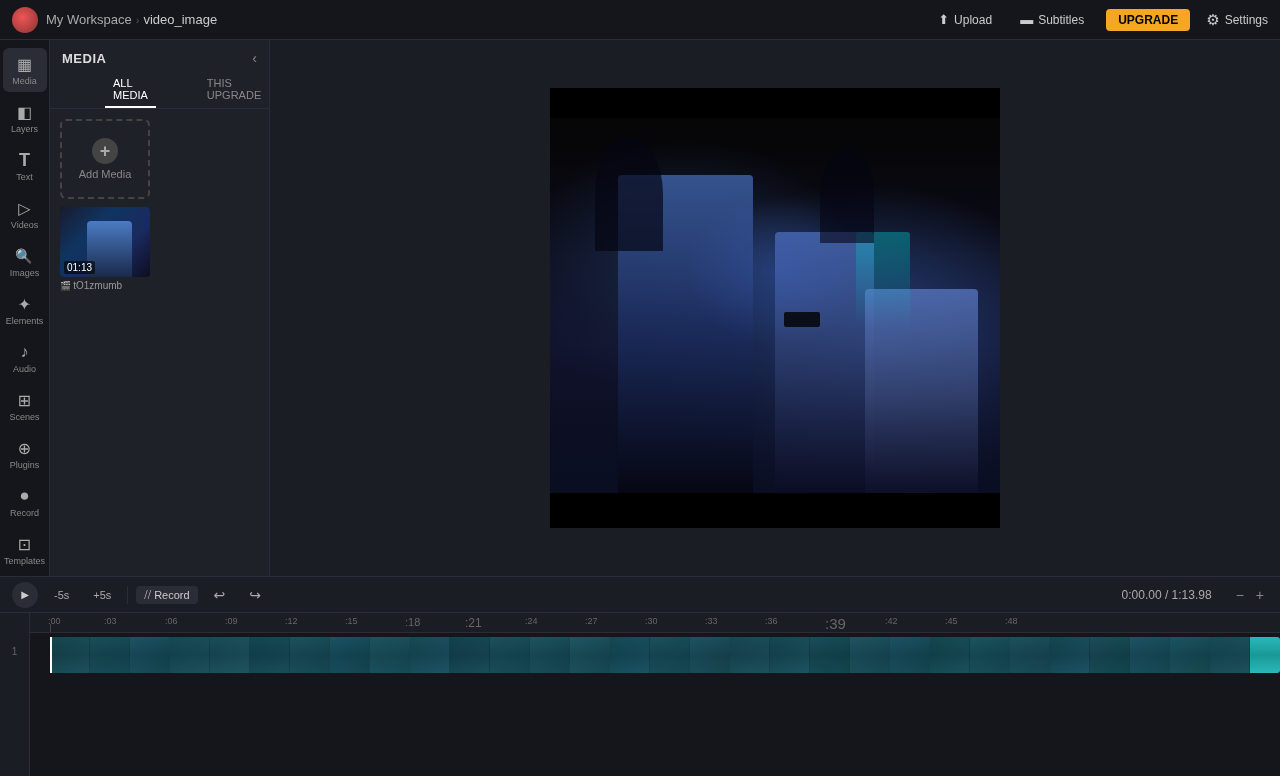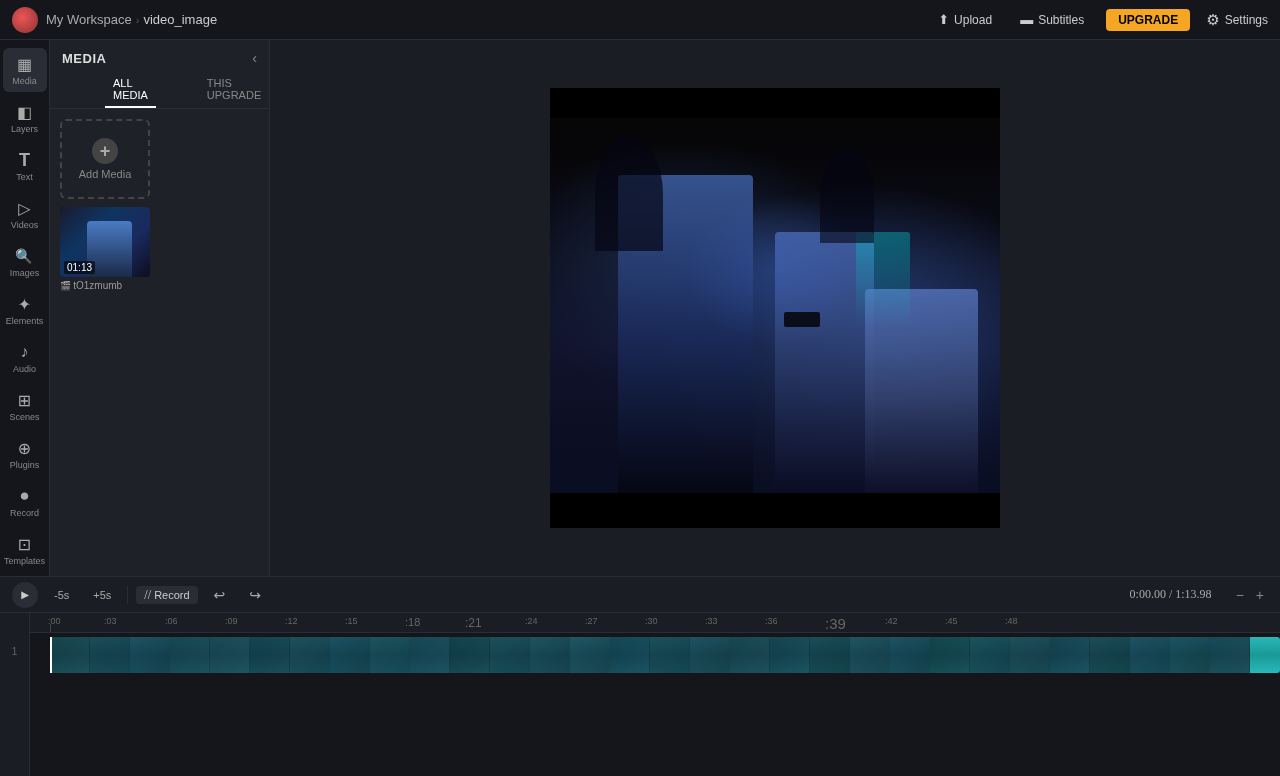--- a/index.html
+++ b/index.html
@@ -366,21 +366,21 @@
     }
     .tl-divider {
       width: 1px;
       height: 18px;
       background: #2a2d35;
     }
     .tl-timecode {
       margin-left: auto;
       font-size: 12px;
       color: #aaa;
-      font-family: Liberation Serif, serif;
+      font-family: Liberation Sans, sans-serif;
     }
     .tl-zoom-controls {
       display: flex;
       align-items: center;
       gap: 4px;
       margin-left: 12px;
     }
     .tl-zoom-btn {
       color: #888;
       cursor: pointer;

